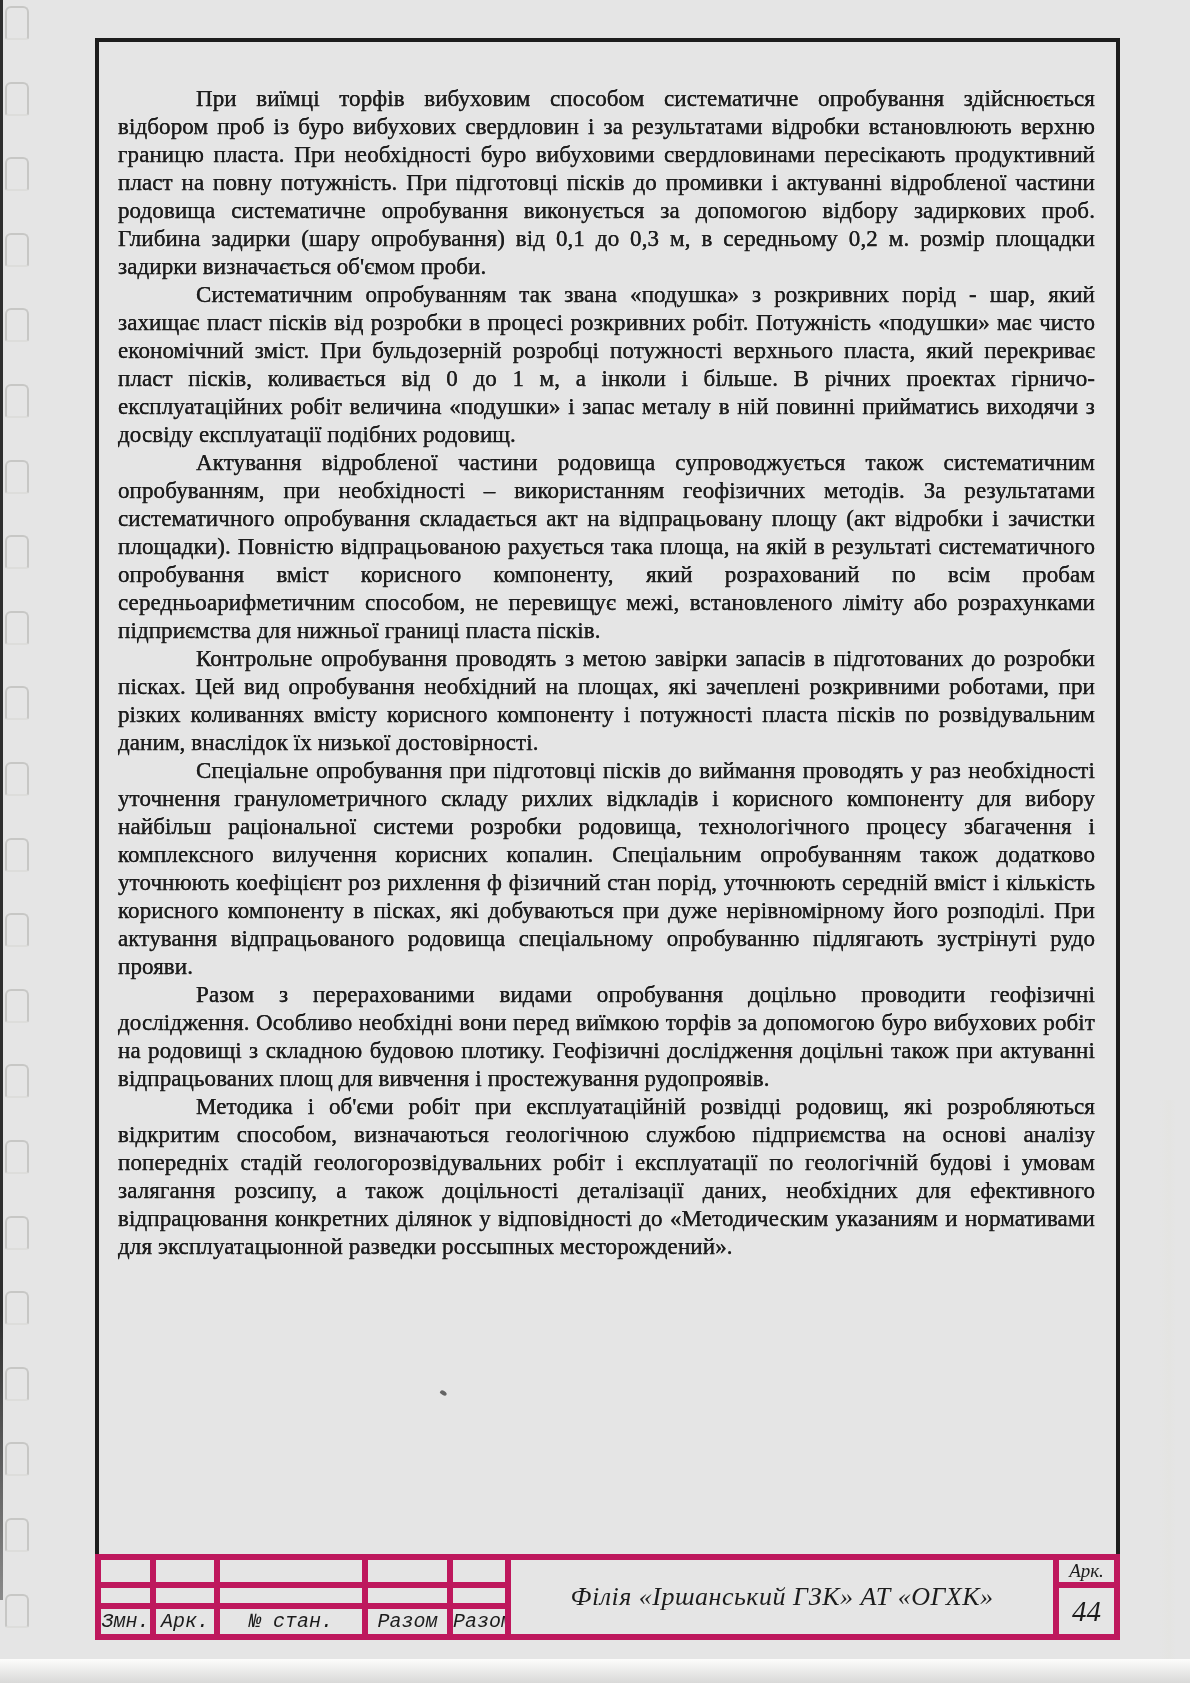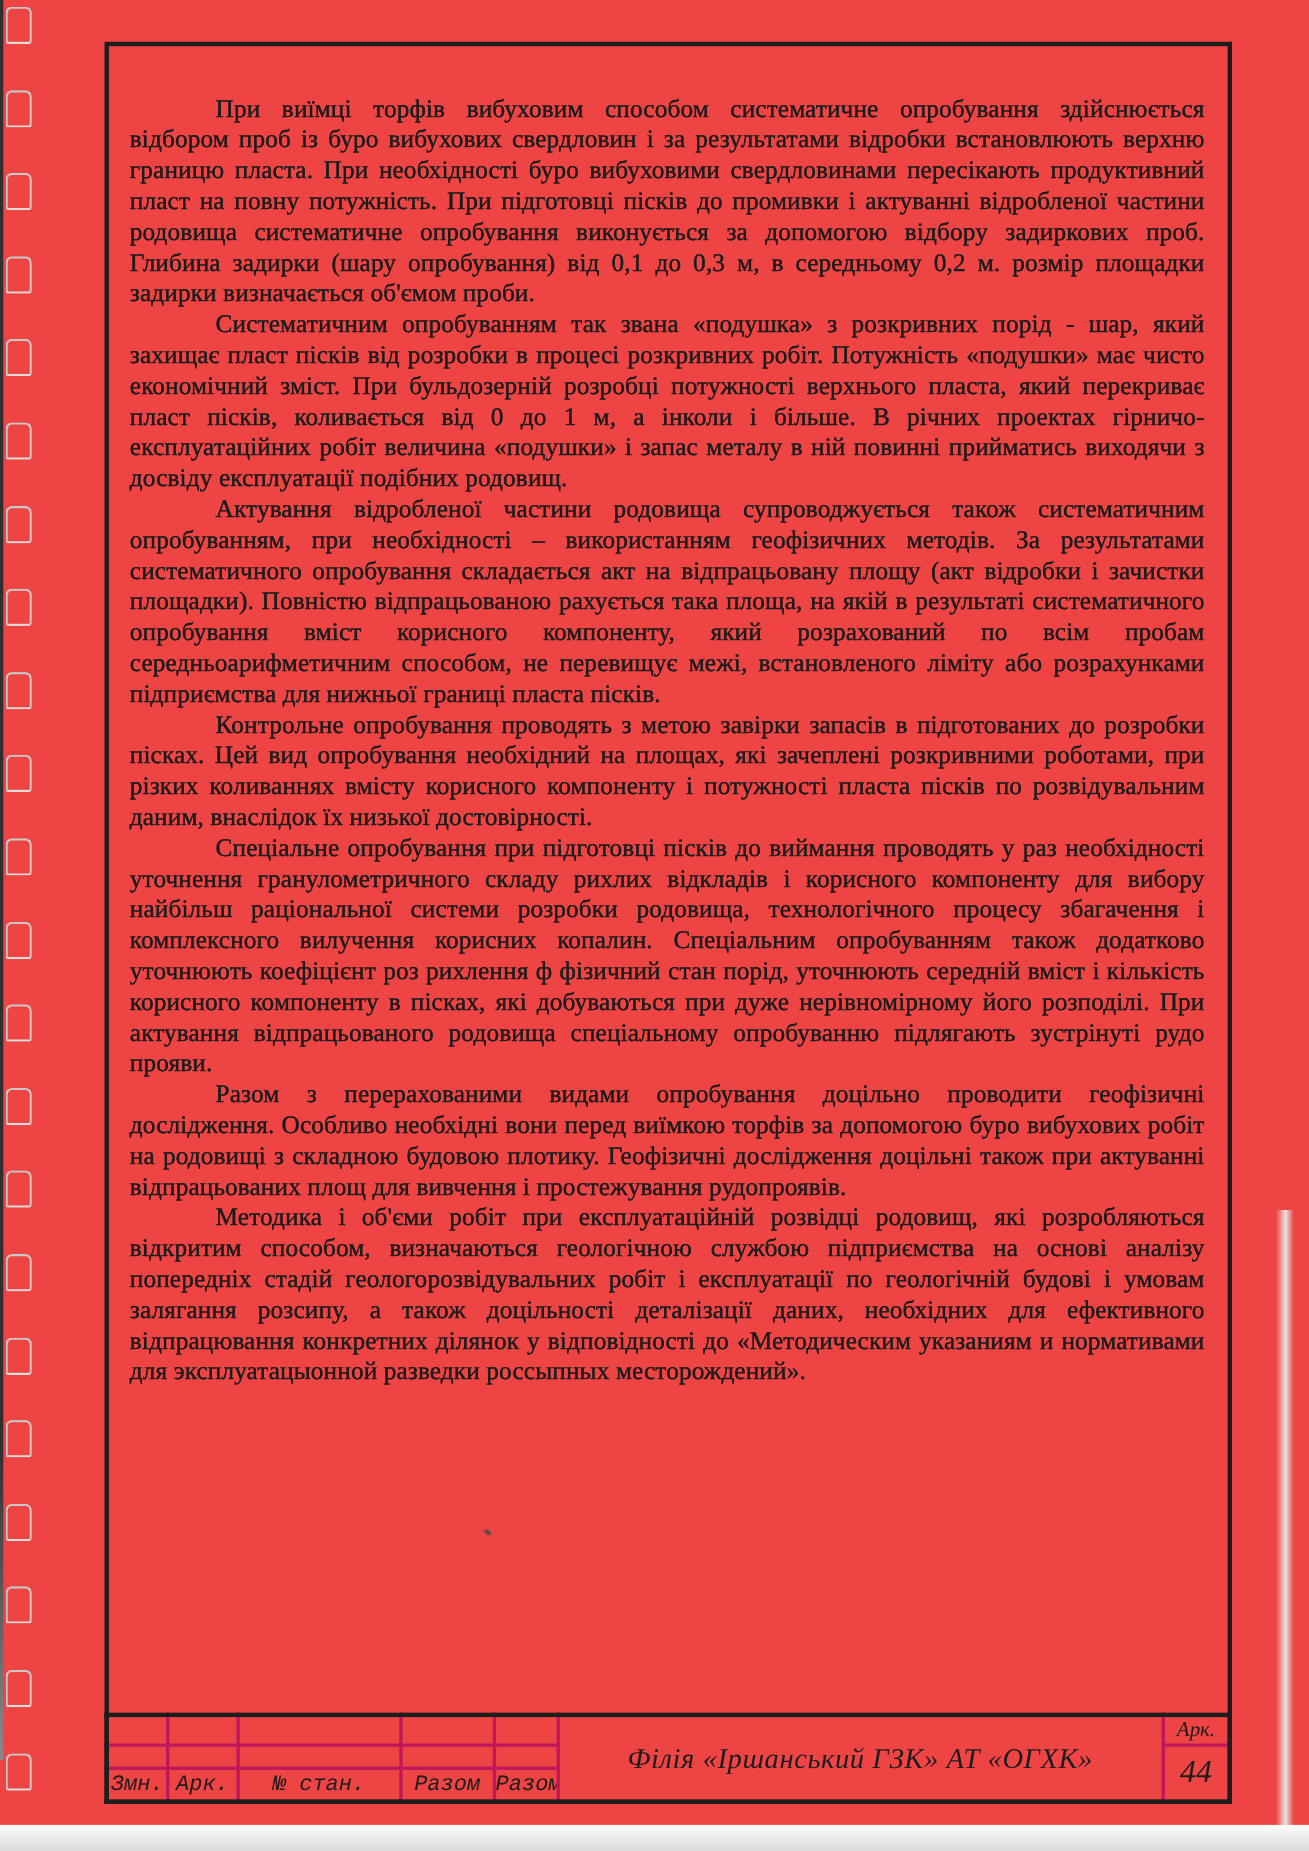--- a/index.html
+++ b/index.html
@@ -1,19 +1,19 @@
 <!DOCTYPE html>
 <html><head>
 <meta charset="utf-8">
 <style>
   * { margin:0; padding:0; box-sizing:border-box; }
   html,body { width:1190px; height:1683px; background:#fdfdfc; overflow:hidden; }
   body { font-family:"Liberation Serif","DejaVu Serif",serif; color:#1e1e1e; position:relative; }
 
-  .scan-page { position:absolute; inset:0; background:#ef4444; }
+  .scan-page { position:absolute; inset:0; background:#e5e5e5; }
 
   
   .edge-left { position:absolute; left:0; top:0; width:3px; height:1600px;
                background:linear-gradient(#2e2e2e 0 82%, #8a8a8a); }
   .bottom-shadow { position:absolute; left:0; right:0; bottom:0; height:24px;
                background:linear-gradient(#fdfdfc, #d9d9d8); }
   .right-streak { position:absolute; left:1160px; top:1100px; width:16px; height:565px;
                background:linear-gradient(to right, rgba(220,220,218,0), #e4e4e2 55%, rgba(220,220,218,0)); }
   .speck { position:absolute; left:440px; top:1391px; width:7px; height:4px;
            background:#4d4d4d; border-radius:50% 50% 50% 20%; transform:rotate(35deg); opacity:.85; }
@@ -31,21 +31,21 @@
   
   .text-area { position:absolute; top:0; left:0; right:0; padding:43px 21px 0 19px; }
   .para { font-size:23px; line-height:28px; text-align:justify; text-indent:78px;
           color:#1c1c1c; letter-spacing:0.1px;
           text-shadow:0 0 0.6px rgba(25,25,25,0.9); -webkit-text-stroke:0.25px #222; }
 
   
   .stamp { position:absolute; left:-4px; bottom:-4px; width:calc(100% + 8px);
            border-collapse:collapse; table-layout:fixed;
            border:4px solid #1d1d1d; background:transparent; }
-  .stamp td { border:3px solid #be185d; text-align:center; vertical-align:middle;
+  .stamp td { border:6px solid #be185d; text-align:center; vertical-align:middle;
               font-style:italic; color:#1c1c1c; overflow:hidden; white-space:nowrap; }
   .stamp tr.r1 td { height:27px; }
   .stamp tr.r2 td { height:21px;margin-left:28px; }
   .stamp tr.r3 td { height:31px; }
   .stamp td.lbl { font-size:20px;font-family:Liberation Mono, monospace; }
   .stamp td.org { font-size:26px; letter-spacing:0.5px; }
   .stamp td.ark-label { font-size:19px; }
   .stamp td.ark-num { font-size:29px; }
 </style>
 </head>

